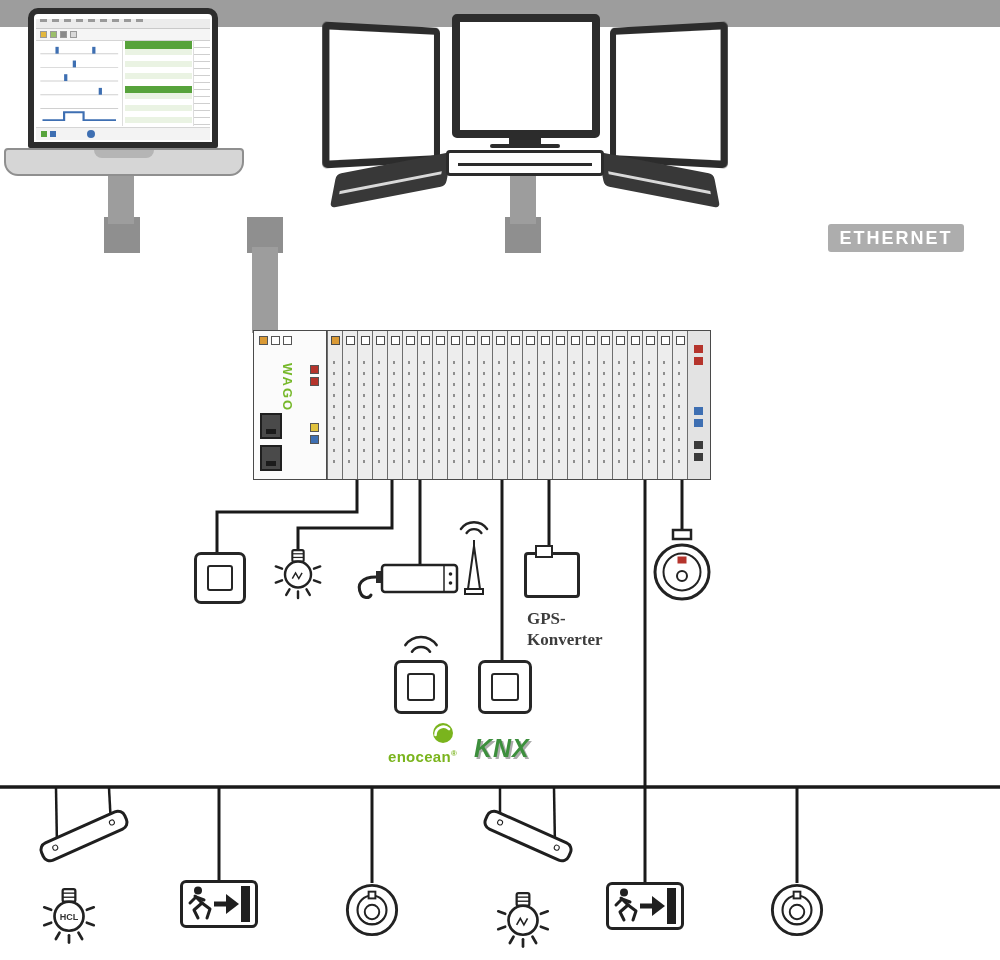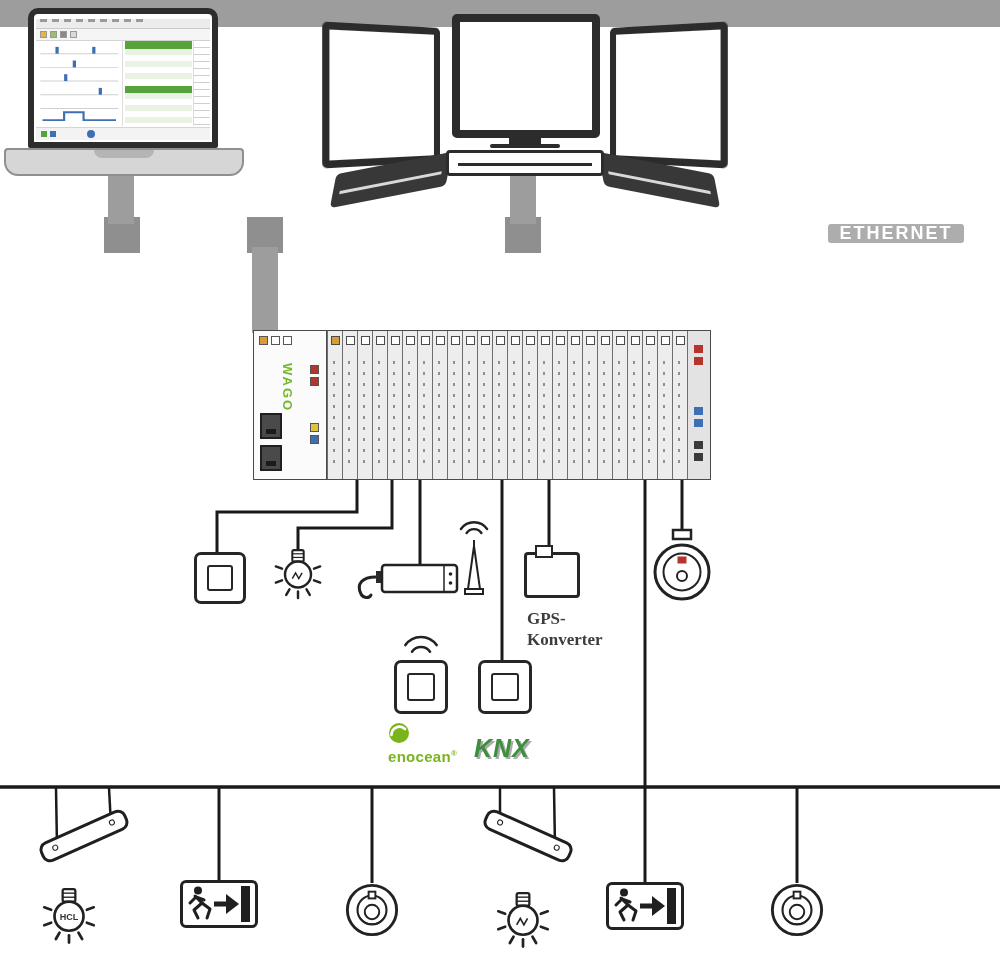--- a/index.html
+++ b/index.html
@@ -2,21 +2,21 @@
 <html style="--ethernet-gray: #9d9d9d; --junction-gray: #8f8f8f; --line-black: #1a1a1a; --wago-green: #76b82a; --enocean-green: #7ab41d; --knx-green: #3d8f3d; --marker-orange: #da9a35; --marker-red: #b5342c; --marker-blue: #3e6fb2; --marker-yellow: #e0c23e;"><head>
 <meta charset="utf-8">
 <style>
   html,body{margin:0;padding:0;background:#fff;}
   .stage{position:relative;width:1000px;height:960px;background:#fff;overflow:hidden;
          font-family:"Liberation Sans",sans-serif;}
   .abs{position:absolute;}
 
   
   .eth-bar{position:absolute;left:0;top:222;width:1000px;height:27px;background:var(--ethernet-gray);}
-  .eth-label-box{position:absolute;left:828px;top:224px;width:136px;height:19px;background:#adadad;
+  .eth-label-box{position:absolute;left:828px;top:224px;width:136px;height:28px;background:#adadad;
                  border-radius:3px;display:flex;align-items:center;justify-content:center;}
   .eth-label{color:#fff;font-size:18px;font-weight:bold;letter-spacing:2px;}
   .junction{position:absolute;width:36px;height:36px;top:217px;background:var(--junction-gray);}
   .drop{position:absolute;width:26px;background:var(--ethernet-gray);}
   .drop-laptop{left:108px;top:174px;height:50px;}
   .drop-monitors{left:510px;top:170px;height:54px;}
   .drop-controller{left:252px;top:247px;height:86px;}
 
   
   .laptop-screen{position:absolute;left:28px;top:8px;width:178px;height:128px;border:6px solid #2d2d2d;
@@ -83,21 +83,21 @@
   .wall-switch{left:194px;top:552px;width:46px;height:46px;}
   .enocean-switch{left:394px;top:660px;width:48px;height:48px;}
   .knx-switch{left:478px;top:660px;width:48px;height:48px;}
   .device-svg{position:absolute;}
   .gps-box{position:absolute;left:524px;top:552px;width:50px;height:40px;border:3px solid #262626;border-radius:4px;background:#fff;}
   .gps-bump{position:absolute;left:8px;top:-10px;width:14px;height:9px;border:2.5px solid #262626;background:#fff;}
   .gps-label{position:absolute;left:527px;top:608px;font-size:17px;font-weight:bold;color:#3d3d3d;line-height:1.25;}
   .gps-label span{display:block;}
 
   
-  .enocean-logo{position:absolute;left:388px;top:722px;width:66px;text-align:left;}
+  .enocean-logo{position:absolute;left:388px;top:722px;width:66px;text-align:right;}
   .enocean-text{color:var(--enocean-green);font-weight:bold;font-size:15px;letter-spacing:.3px;}
   .enocean-text sup{font-size:8px;}
   .knx-logo{position:absolute;left:474px;top:734px;width:70px;font-size:25px;font-weight:bold;
             color:var(--knx-green);text-shadow:2px 2px 0 #ababab;letter-spacing:1px;}
   .dali-logo{position:absolute;left:892px;top:797px;width:104px;height:38px;}
   .dali-ellipse{position:absolute;left:0;top:3px;width:78px;height:27px;border:3px solid #141414;border-radius:50%;
                 background:#fff;display:flex;align-items:center;justify-content:center;}
   .dali-text{font-weight:bold;font-size:14px;letter-spacing:3px;color:#111;}
   .dali-badge{position:absolute;left:78px;top:6px;width:21px;height:21px;background:#141414;color:#fff;
               display:flex;align-items:center;justify-content:center;font-weight:bold;font-size:13px;}

